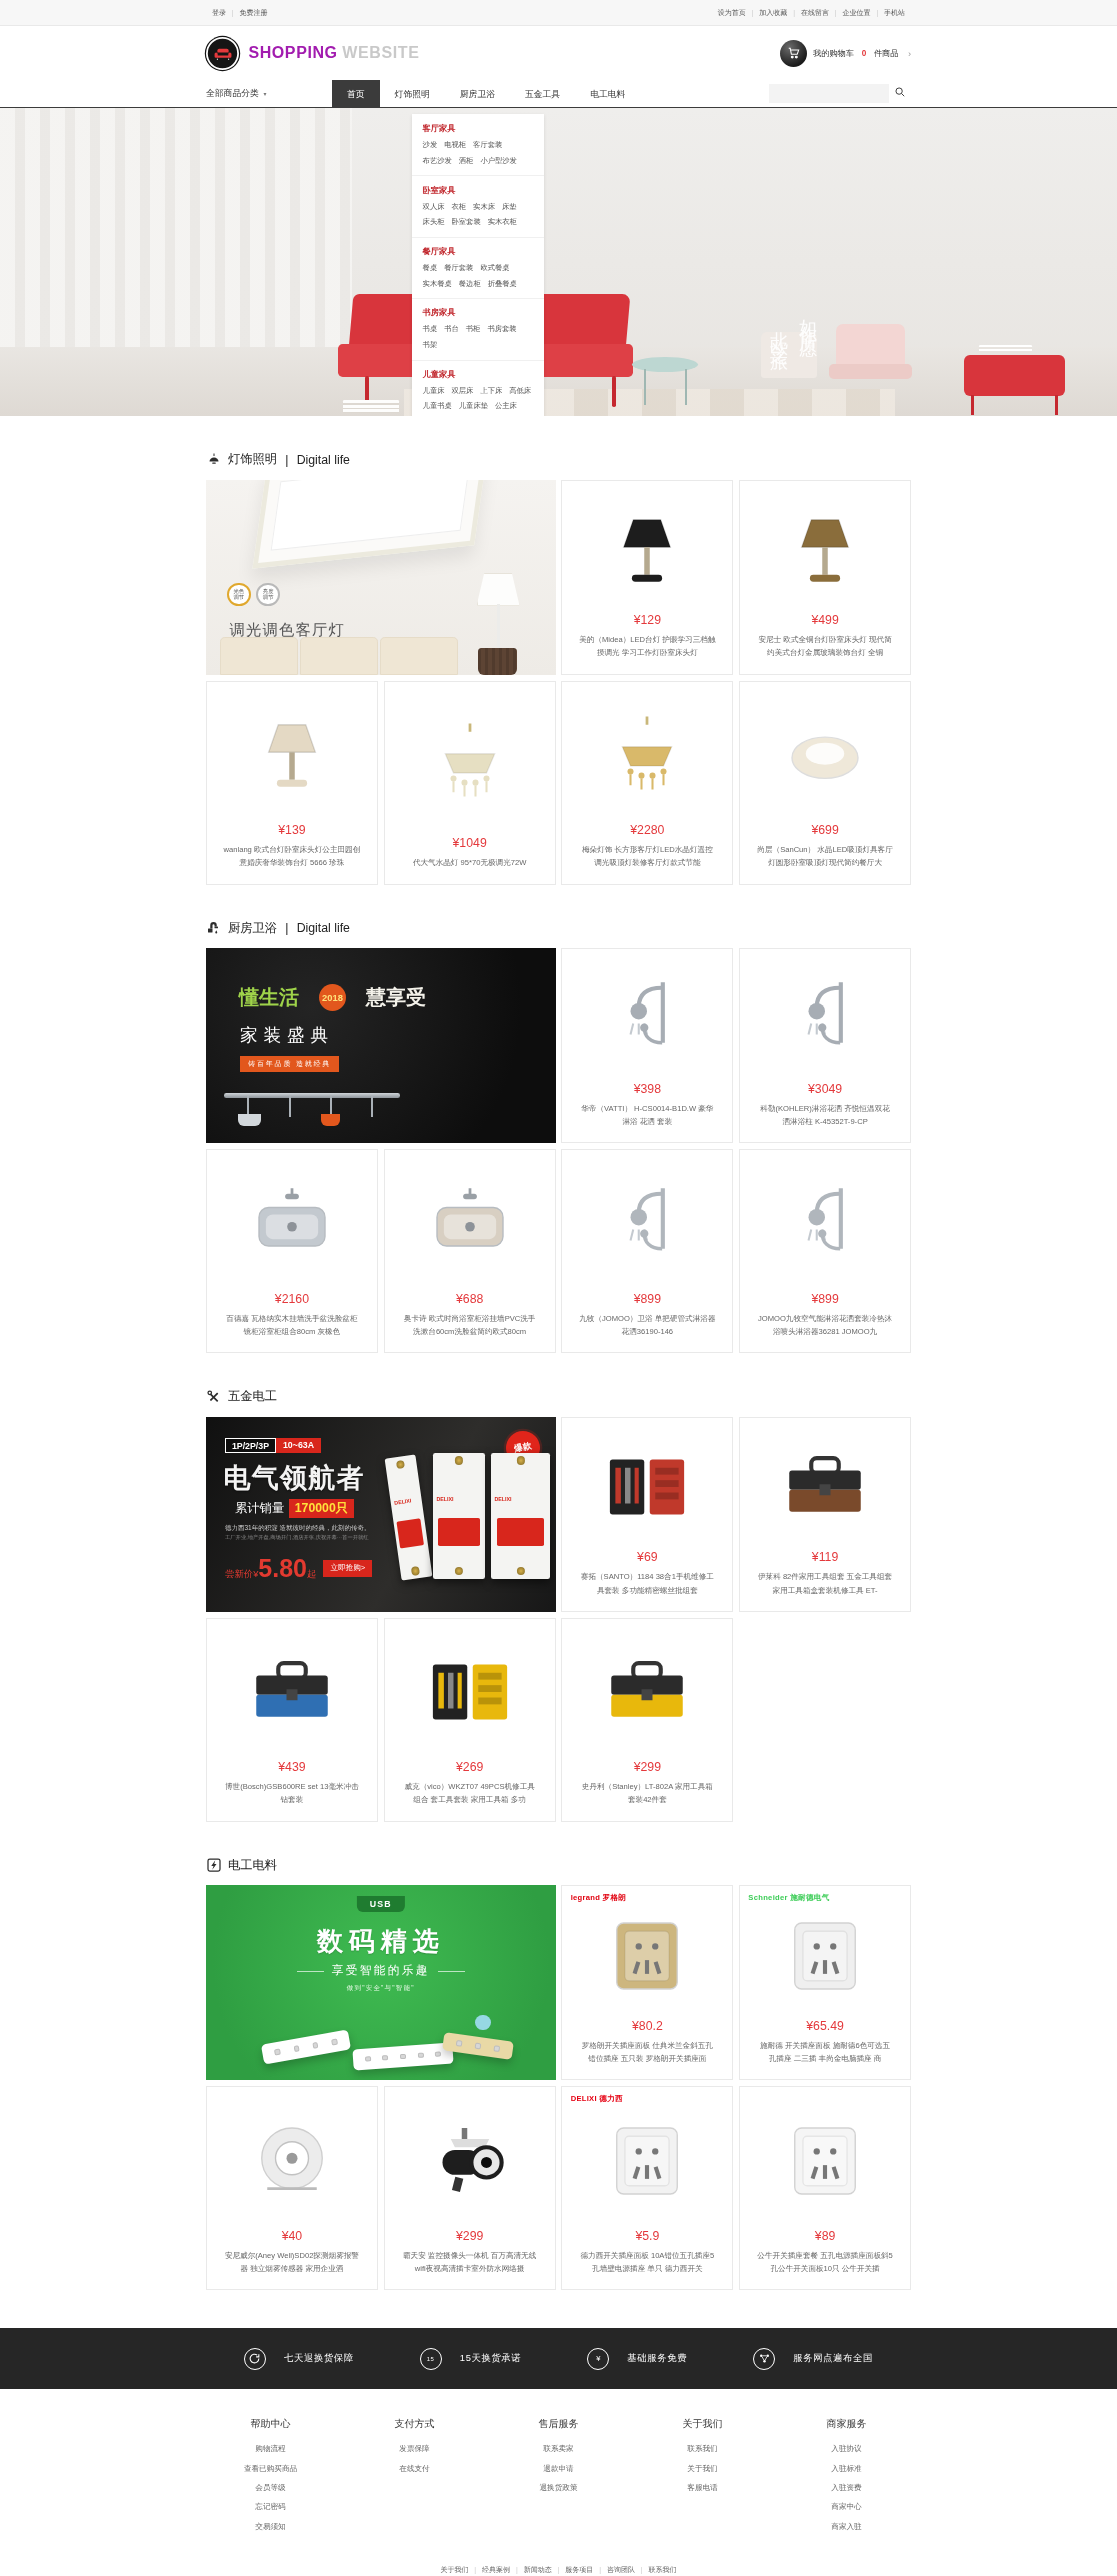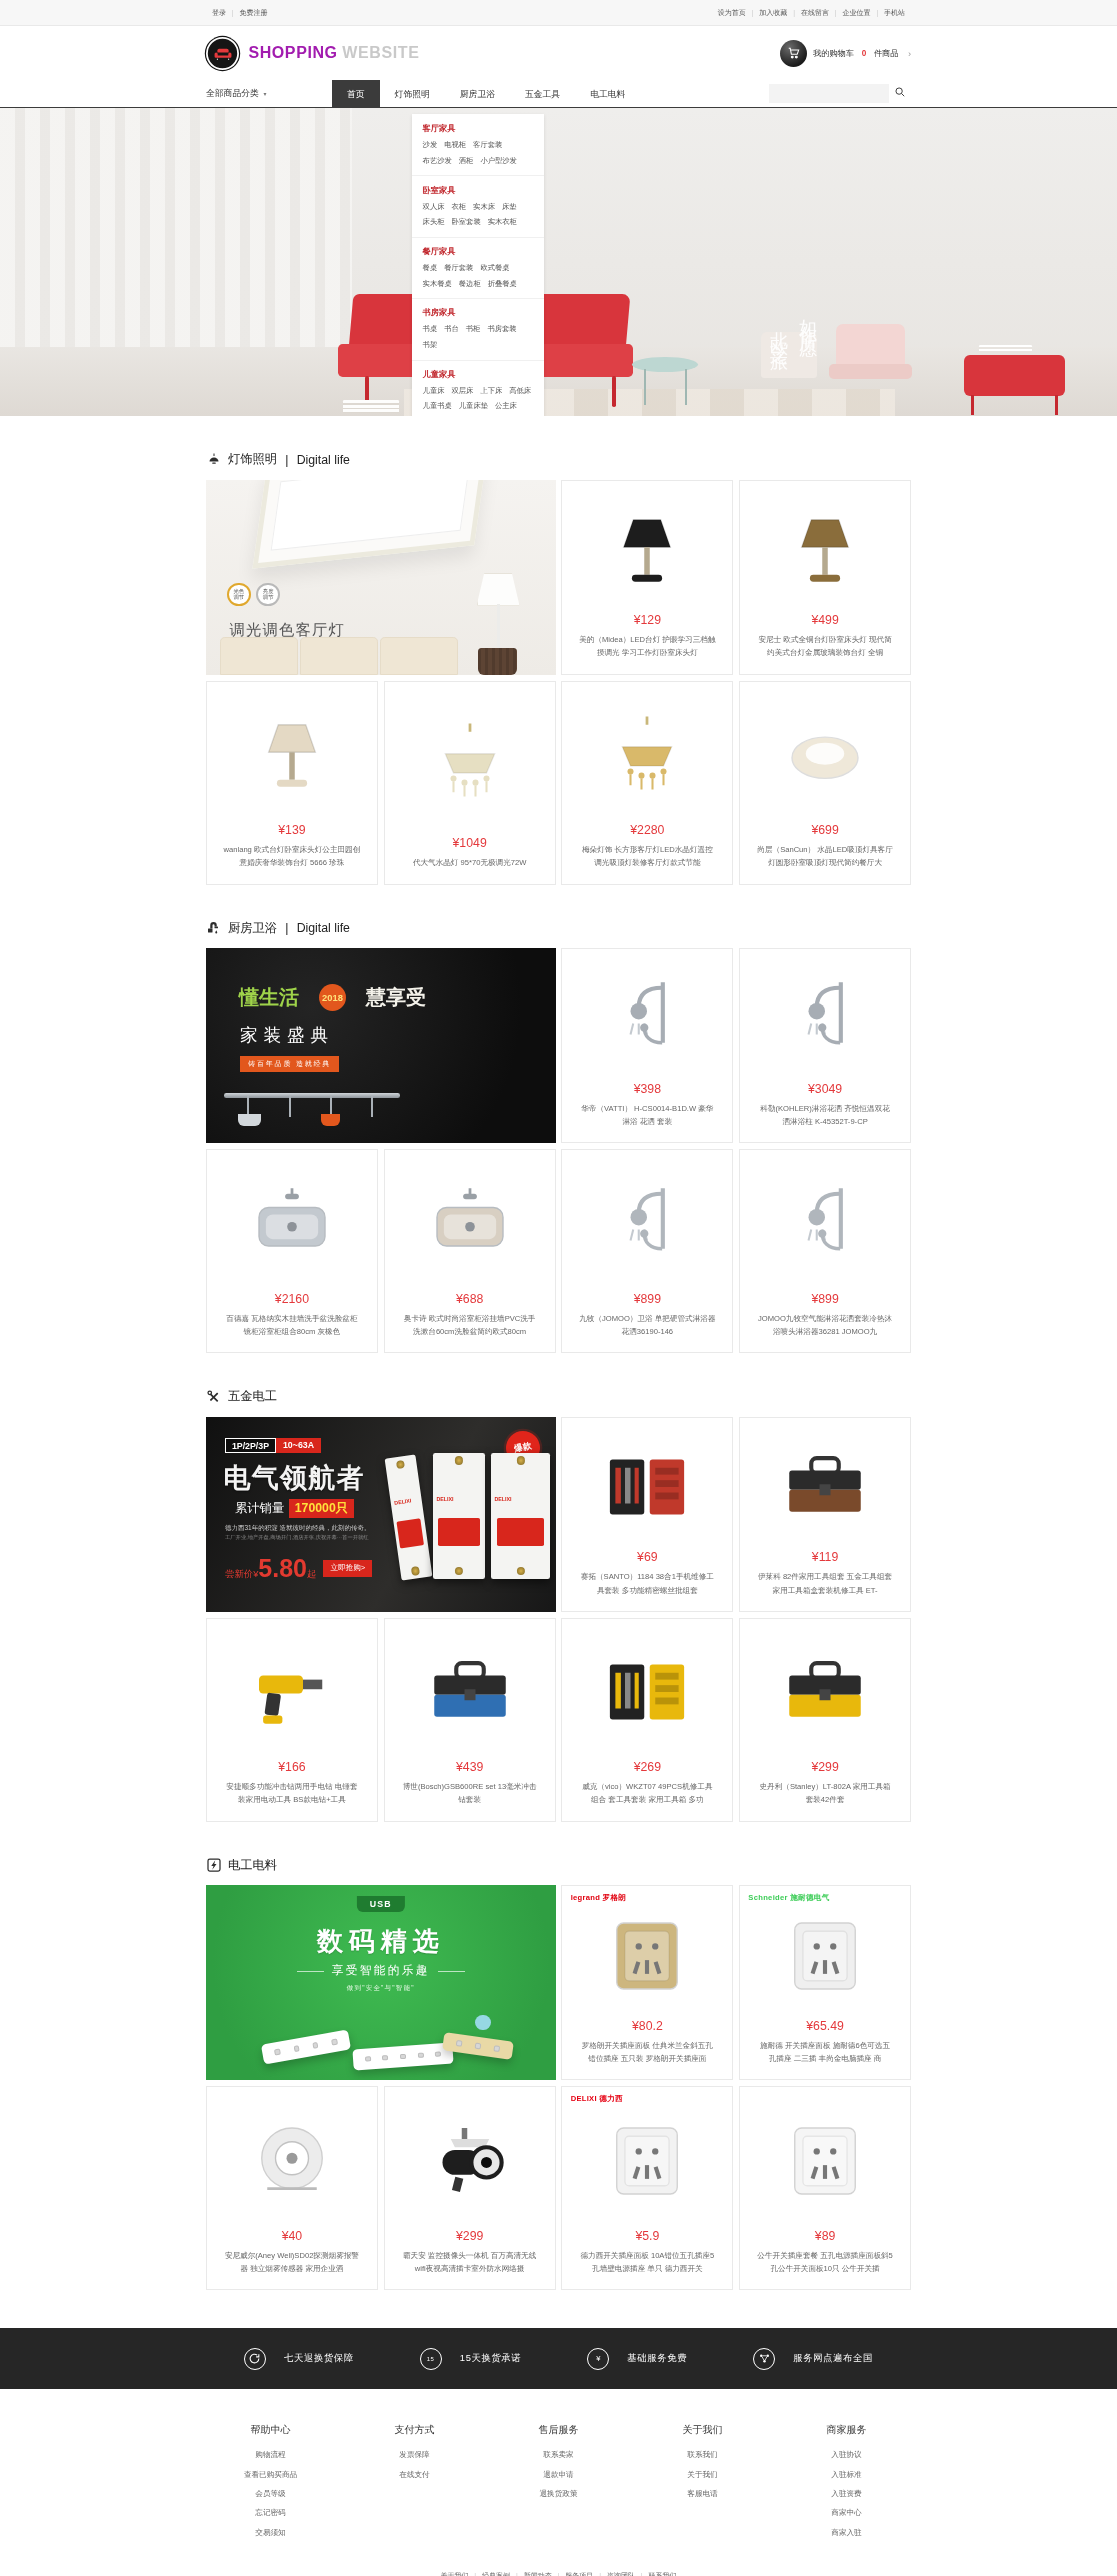--- a/index.html
+++ b/index.html
@@ -151,21 +151,21 @@
 .strip.s2{left:147px;bottom:13px;width:100px;height:21px;transform:rotate(-4deg)}
 .strip.s3{left:237px;bottom:26px;width:70px;height:17.6px;transform:rotate(8deg);background:#e9d9a6}
 .be-plug{position:absolute;right:65px;bottom:50px;width:15.3px;height:15.3px;border-radius:50%;background:#a8e0ff;opacity:.85}
 
 .fservices{margin-top:38px;background:#262626;height:61px;display:flex;align-items:center;justify-content:center;gap:66px}
 .fsvc{display:flex;align-items:center;gap:18px;color:#fff;font-size:9.4px;letter-spacing:0.6px}
 .fsvc-icon{width:22px;height:22px;border:1.2px solid #fff;border-radius:50%;display:flex;align-items:center;justify-content:center}
 .fsvc-icon svg{width:13px;height:13px}
 
 .footer{background:#fff;padding:20px 0 14px}
-.fcols{display:flex;justify-content:space-between;width:652px;margin:14px auto}
+.fcols{display:flex;justify-content:space-between;width:652px;margin:8px auto}
 .fcol{text-align:center;min-width:76px}
 .fcol-title{font-size:10px;color:#333;margin-bottom:13px}
 .fcol-link{font-size:7.6px;color:#666;margin:9.4px 0;cursor:pointer}
 .fbottom{text-align:center;margin-top:23.5px;font-size:7px;color:#666}
 .fb-links{display:flex;justify-content:center;align-items:center;gap:0}
 .fb-link{cursor:pointer;padding:0 5.9px}
 </style>
 </head>
 <body>
 
@@ -654,32 +654,20 @@
             </svg>
           </div>
           <div class="price">¥119</div>
           <div class="pname">伊莱科 82件家用工具组套 五金工具组套 家用工具箱盒套装机修工具 ET-</div>
         </div>
       </div>
     <div class="grid row2">
         <div class="card">
           <div class="pimg">
             <svg viewBox="0 0 64 64">
-              <rect x="8" y="20" width="32" height="13" rx="3" fill="#e8b80c"></rect>
-              <rect x="40" y="23" width="14" height="7" fill="#555"></rect>
-              <rect x="13" y="33" width="10" height="16" rx="2" fill="#333" transform="rotate(8 18 41)"></rect>
-              <rect x="11" y="49" width="14" height="6" rx="2" fill="#e8b80c"></rect>
-            </svg>
-          </div>
-          <div class="price">¥166</div>
-          <div class="pname">安捷顺多功能冲击钻两用手电钻 电锤套装家用电动工具 BS款电钻+工具</div>
-        </div>
-        <div class="card">
-          <div class="pimg">
-            <svg viewBox="0 0 64 64">
               <rect x="22" y="11" width="20" height="11" rx="4" fill="none" stroke="#333" stroke-width="3"></rect>
               <rect x="6" y="20" width="52" height="14" rx="2" fill="#2b2b2b"></rect>
               <rect x="6" y="34" width="52" height="16" rx="2" fill="#2f6fb3"></rect>
               <rect x="28" y="30" width="8" height="8" fill="#444"></rect>
             </svg>
           </div>
           <div class="price">¥439</div>
           <div class="pname">博世(Bosch)GSB600RE set 13毫米冲击钻套装</div>
         </div>
         <div class="card">

